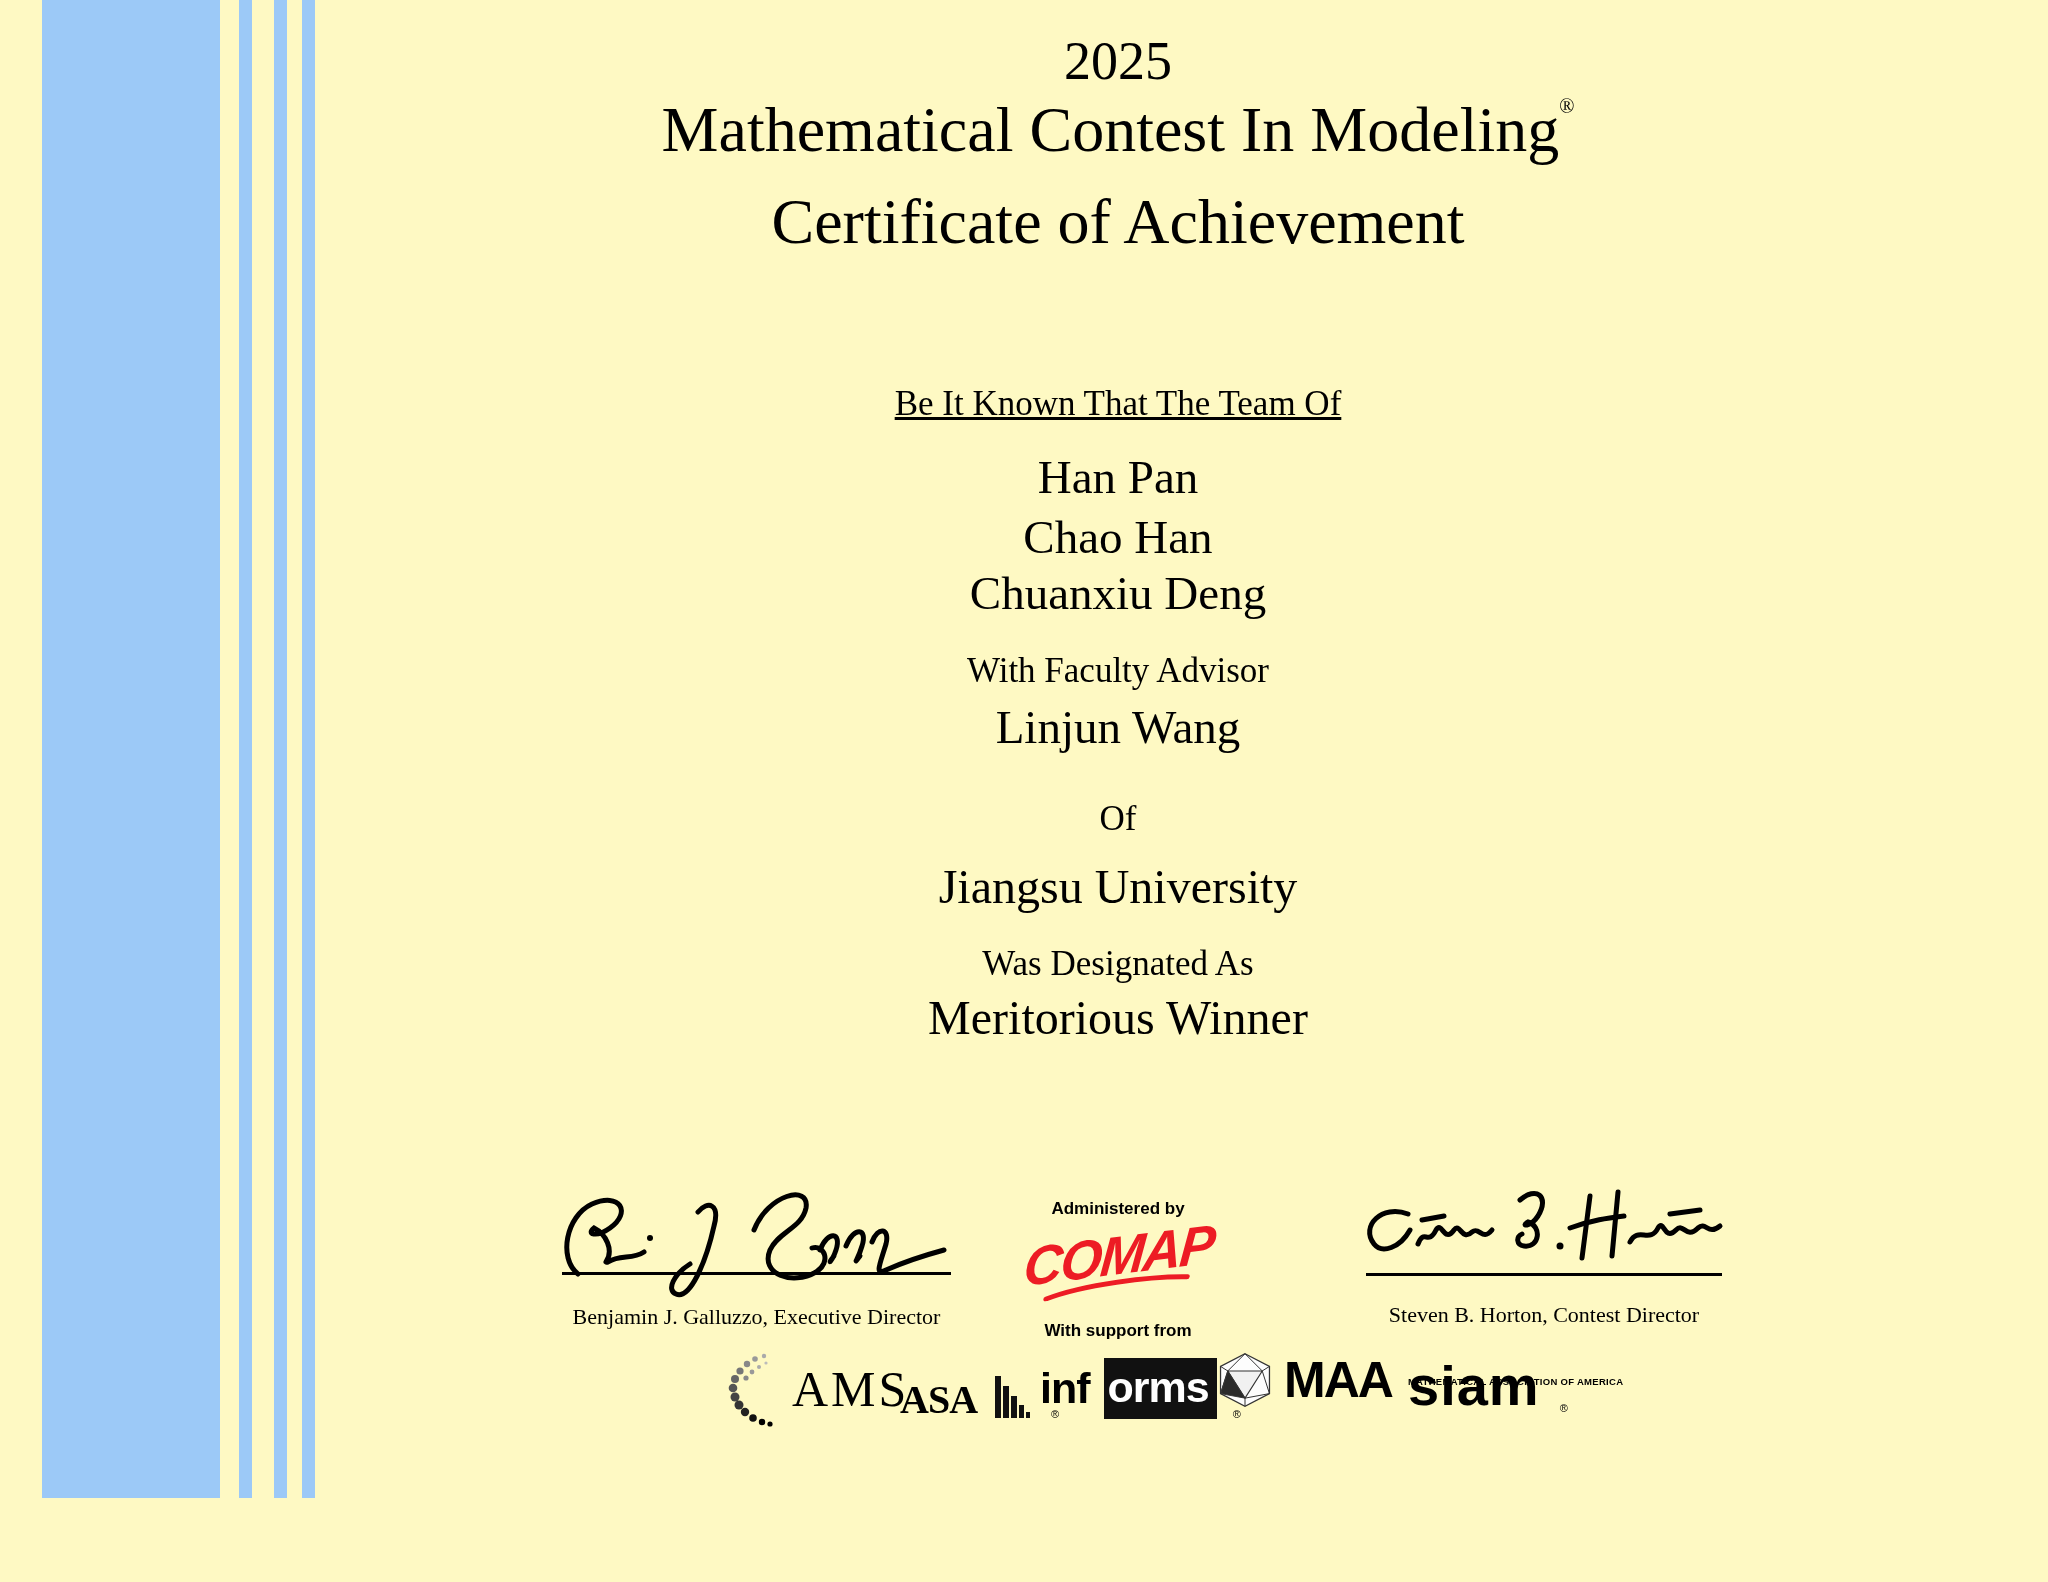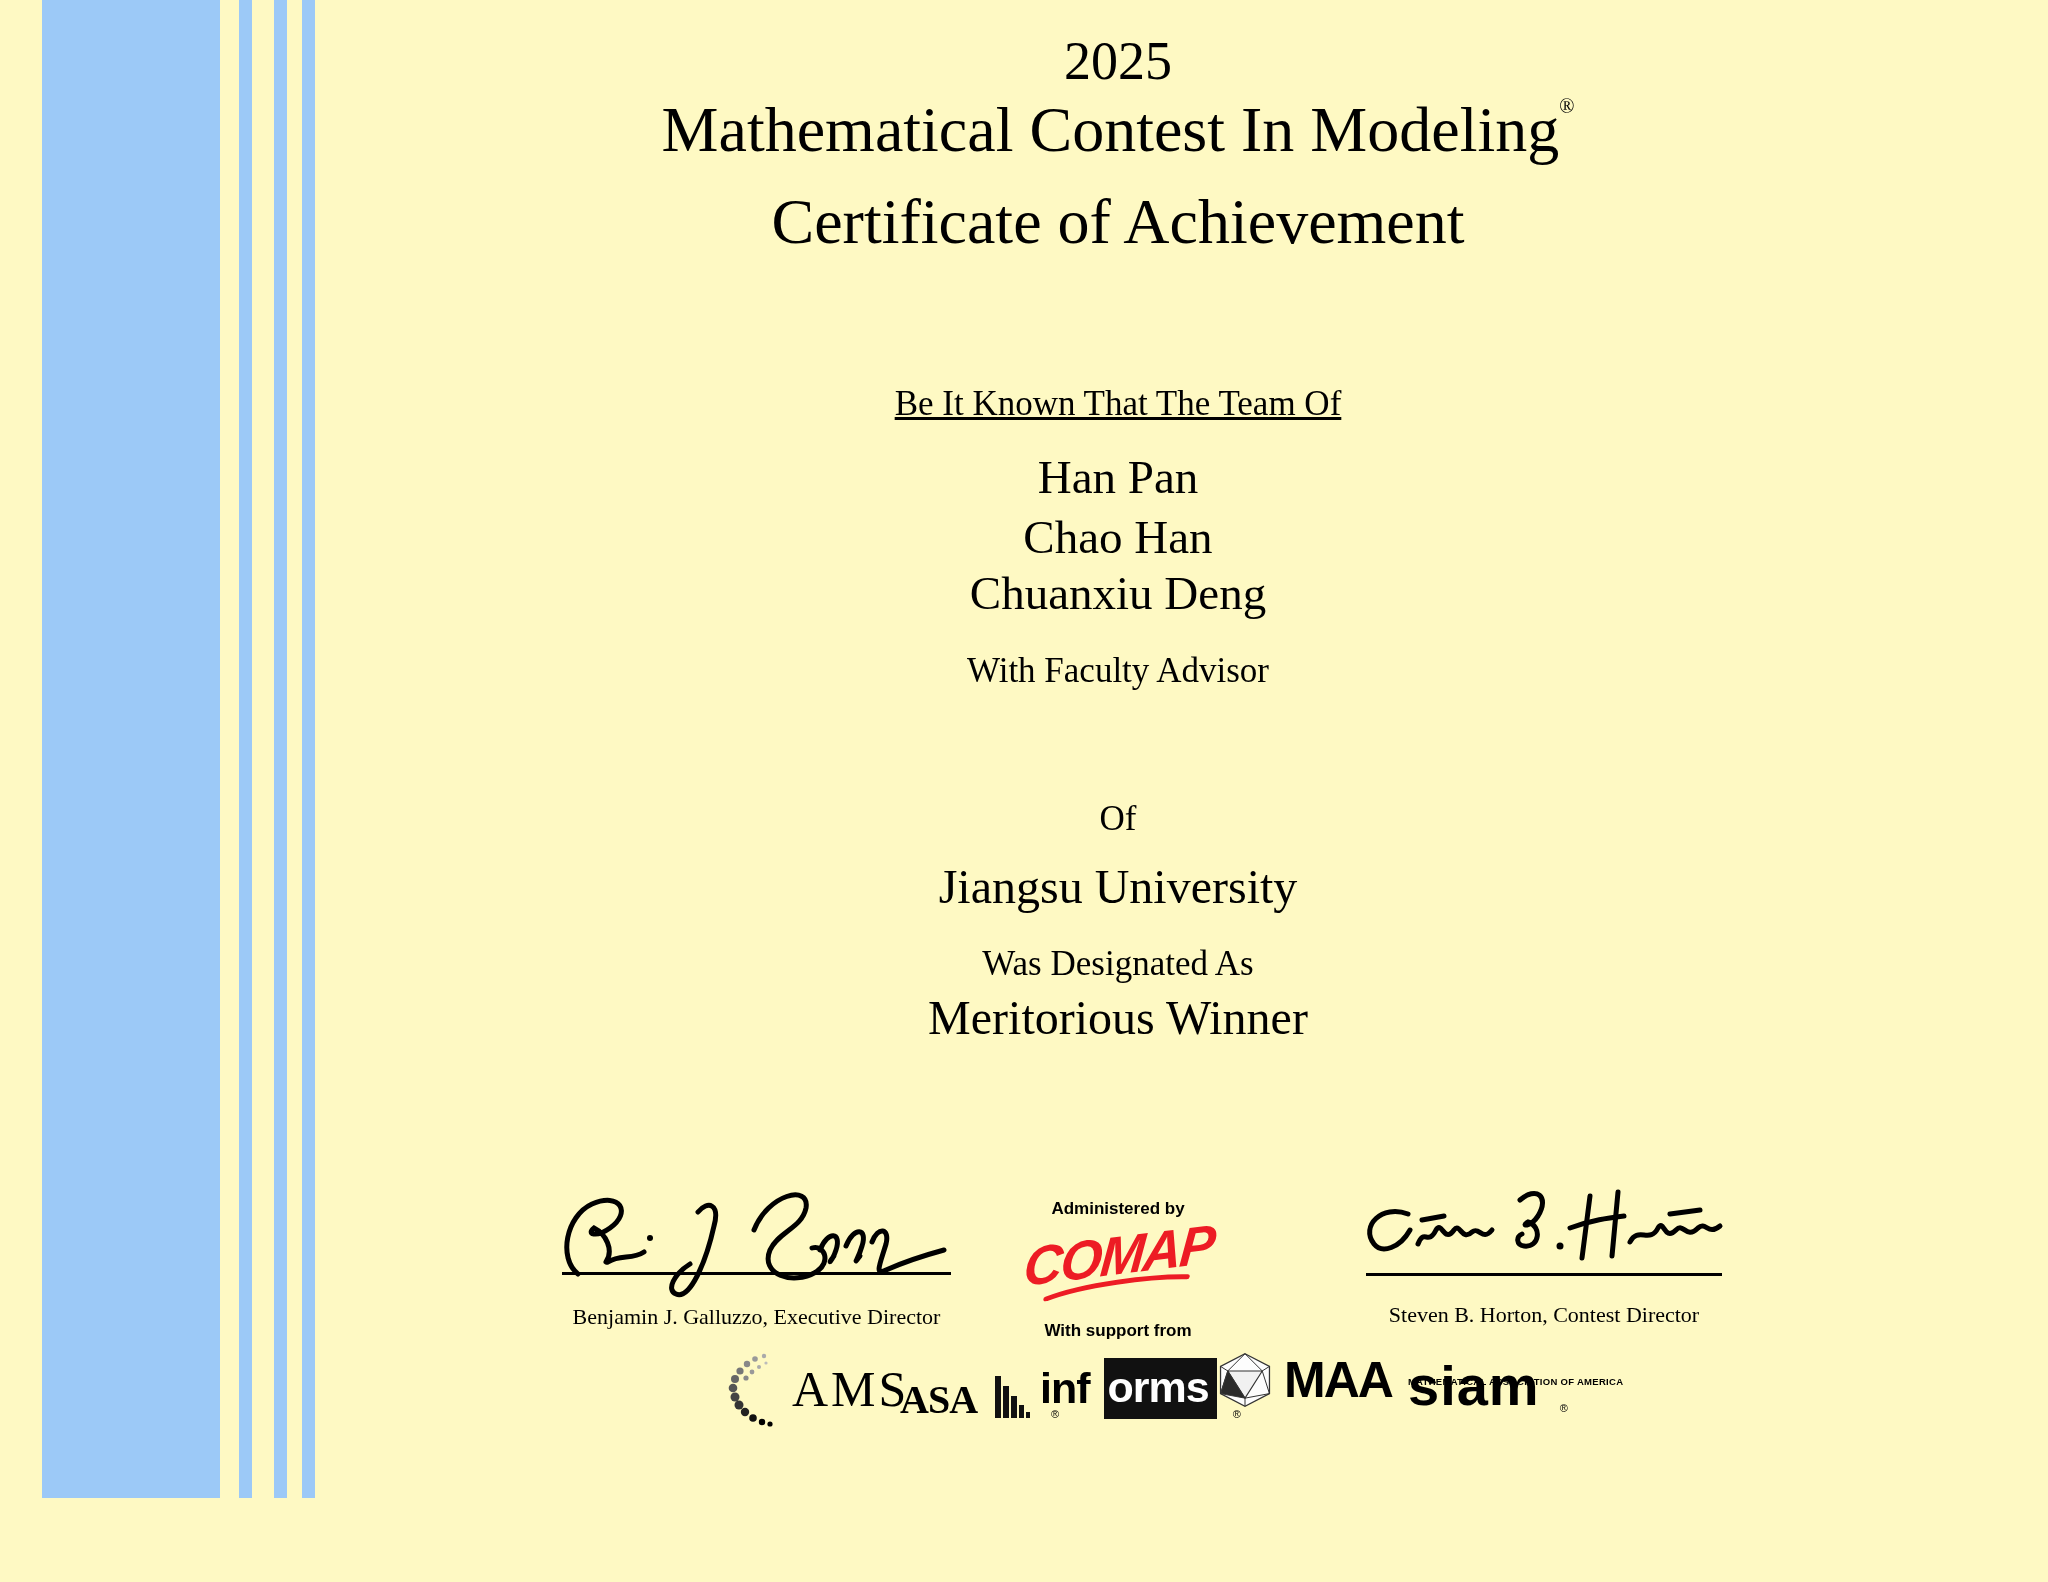--- a/index.html
+++ b/index.html
@@ -55,20 +55,21 @@
   <div class="cline" style="top:96px;font-size:64px;">
     <span>Mathematical Contest In Modeling</span><sup>®</sup>
   </div>
   <div class="cline" style="top:190px;font-size:64px;">Certificate of Achievement</div>
 
   <div class="cline" style="top:386px;font-size:35px;text-decoration:underline;">Be It Known That The Team Of</div>
   <div class="cline" style="top:454px;font-size:47px;">Han Pan</div>
   <div class="cline" style="top:514px;font-size:47px;">Chao Han</div>
   <div class="cline" style="top:570px;font-size:47px;">Chuanxiu Deng</div>
   <div class="cline" style="top:653px;font-size:35px;">With Faculty Advisor</div>
+  <div class="cline" style="top:704px;font-size:47px;">Linjun Wang</div>
   <div class="cline" style="top:801px;font-size:35px;">Of</div>
   <div class="cline" style="top:863px;font-size:48px;">Jiangsu University</div>
   <div class="cline" style="top:946px;font-size:35px;">Was Designated As</div>
   <div class="cline" style="top:994px;font-size:48px;">Meritorious Winner</div>
 
   <svg class="sigsvg" style="left:548px;top:1178px;" width="400" height="132" viewBox="0 0 400 132">
     <g fill="none" stroke="#000" stroke-width="5" stroke-linecap="round">
       <path d="M30,96 C10,80 18,38 44,26 C72,14 84,34 62,50 C48,60 38,56 46,50 C58,56 66,72 58,84"></path>
       <path d="M60,84 C72,76 84,82 96,74"></path>
       <path d="M150,34 C160,22 172,26 166,48 C158,84 142,122 128,116 C118,112 126,96 142,86"></path>

